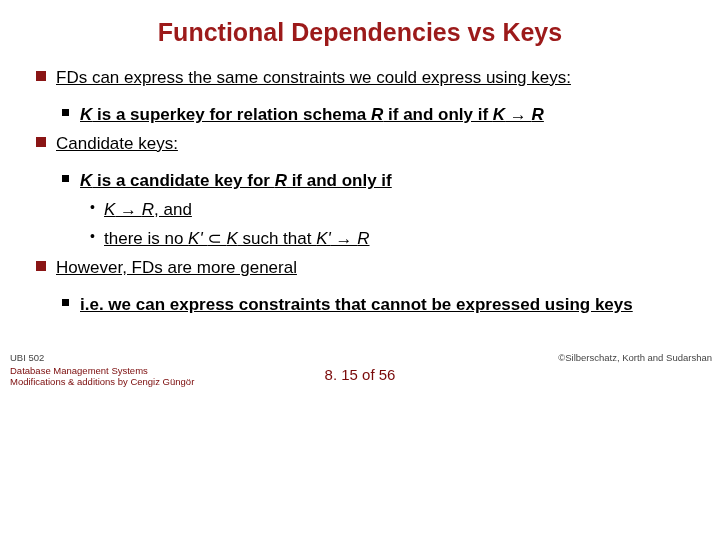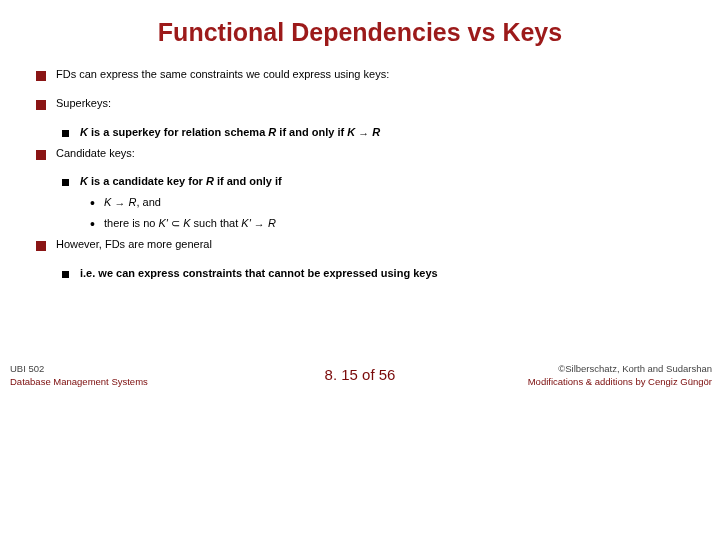--- a/index.html
+++ b/index.html
@@ -21,23 +21,24 @@
   .title {
     text-align: center;
     color: #9c1a1a;
     font-weight: bold;
     font-size: 25px;
     padding-top: 18px;
     padding-bottom: 10px;
   }
   .content {
     padding: 10px 40px 0 56px;
-    font-size: 11px;
+    font-size: 17px;
     color: #000;
     line-height: 1.35;
+    text-decoration: underline;
   }
   .l1 {
     position: relative;
     margin-bottom: 14px;
   }
   .l1::before {
     content: "";
     position: absolute;
     left: -20px;
     top: 4px;
@@ -87,20 +88,21 @@
     justify-content: space-between;
     align-items: flex-start;
   }
   .footer .row2 {
     display: flex;
     justify-content: space-between;
     align-items: baseline;
     margin-top: 2px;
     color: #7a0a0a;
     font-size: 9.5px;
+    flex-direction: column;
   }
   .footer .center {
     position: absolute;
     left: 50%;
     transform: translateX(-50%);
     bottom: 4px;
     color: #7a0a0a;
     font-size: 15px;
   }
 </style>
@@ -108,21 +110,20 @@
 <body>
 
 <div class="slide">
 
   <div class="title">Functional Dependencies vs Keys</div>
 
   <div class="content">
 
     <div class="l1">FDs can express the same constraints we could express using keys:</div>
 
-    <div class="l1">Superkeys:</div>
     <div class="l2">
       <span class="italic">K</span><span> is a superkey for relation schema </span><span class="italic">R</span><span> if and only if </span><span class="italic">K</span><span> → </span><span class="italic">R</span>
     </div>
 
     <div class="l1">Candidate keys:</div>
     <div class="l2">
       <span class="italic">K</span><span> is a candidate key for </span><span class="italic">R</span><span> if and only if</span>
     </div>
     <div class="l3">
       <span class="italic">K</span><span> → </span><span class="italic">R</span><span>, and</span>

